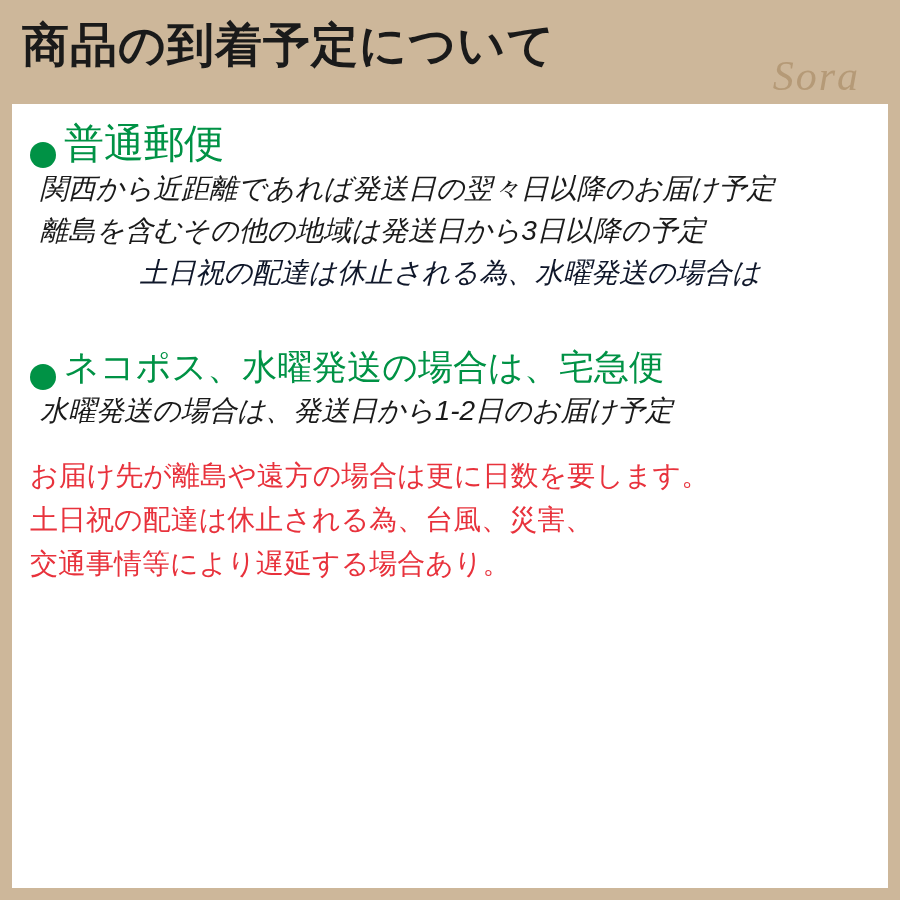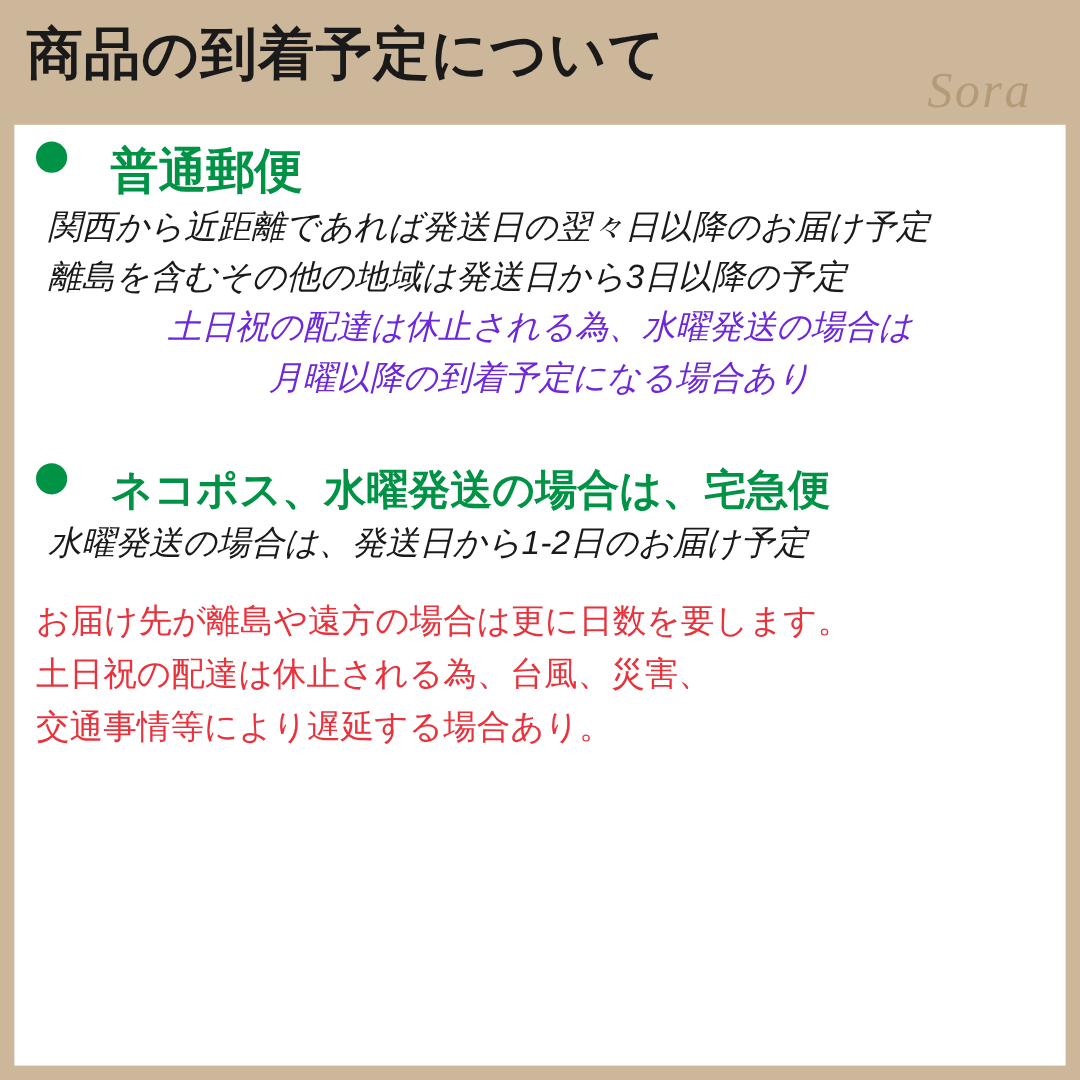--- a/index.html
+++ b/index.html
@@ -56,25 +56,24 @@
     width: 876px;
     height: 784px;
     box-sizing: border-box;
     padding: 14px 18px 0 18px;
   }
   .section {
     margin-bottom: 6px;
   }
   .sec-head {
     display: flex;
-    align-items: flex-start;
+    align-items: flex-end;
     color: #009245;
-    font-weight: bold;
+    font-weight: normal;
     white-space: nowrap;
-    gap: 28px;
   }
   .bullet {
     display: inline-block;
     width: 26px;
     height: 26px;
     border-radius: 50%;
     background: #009245;
     margin-right: 8px;
     flex: none;
   }
@@ -85,21 +84,21 @@
     font-size: 28px;
     line-height: 42px;
     color: #1a1a1a;
     white-space: nowrap;
     font-style: italic;
   }
   .line.indent {
     padding-left: 10px;
   }
   .red {
-    color: #6d28d9;
+    color: #0f172a;
   }
   .center {
     text-align: center;
   }
   .note-block {
     margin-top: 22px;
   }
   .note-line {
     font-size: 28px;
     line-height: 44px;
@@ -122,21 +121,20 @@
   <div class="content">
 
     <div class="section">
       <div class="sec-head s1">
         <span class="bullet"></span>
         <span>普通郵便</span>
       </div>
       <div class="line indent">関西から近距離であれば発送日の翌々日以降のお届け予定</div>
       <div class="line indent">離島を含むその他の地域は発送日から3日以降の予定</div>
       <div class="line red center">土日祝の配達は休止される為、水曜発送の場合は</div>
-      <div class="line red center">月曜以降の到着予定になる場合あり</div>
     </div>
 
     <div class="gap-md"></div>
 
 
     <div class="gap-lg"></div>
 
     <div class="section">
       <div class="sec-head s3">
         <span class="bullet"></span>

